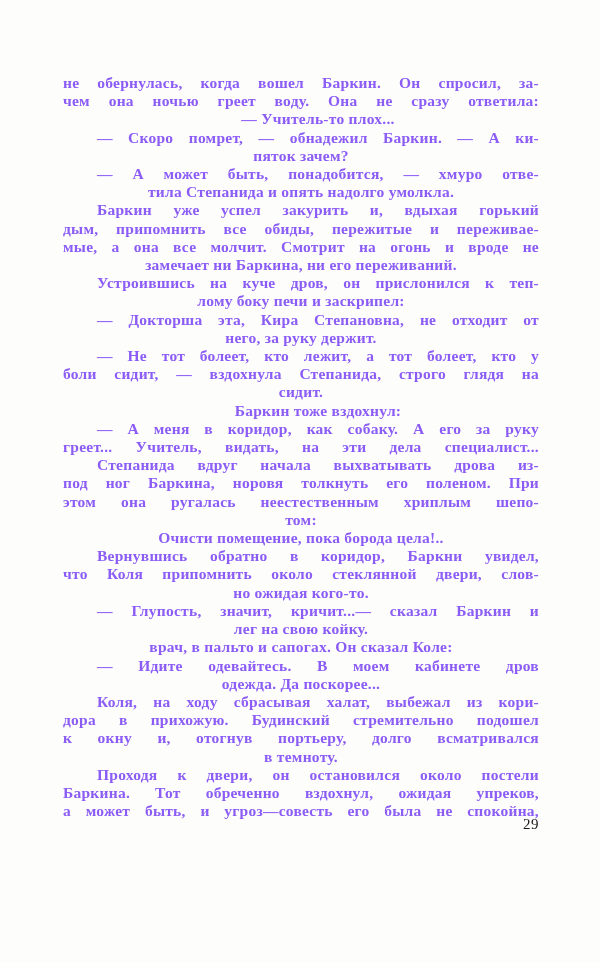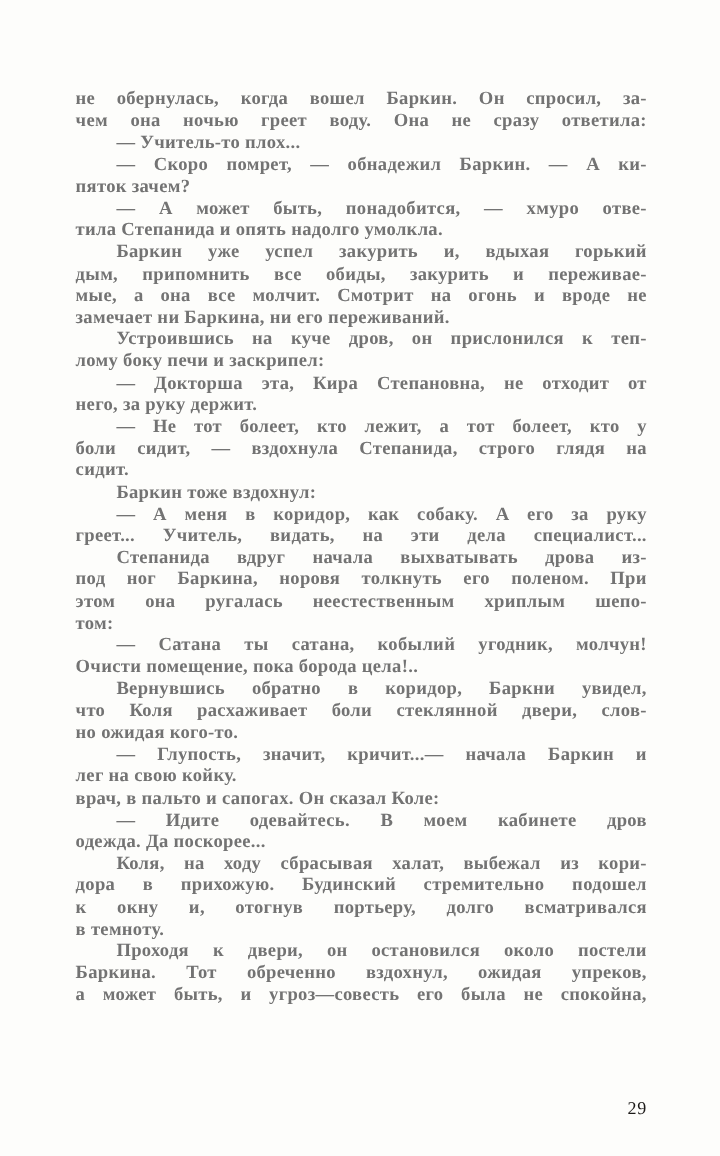--- a/index.html
+++ b/index.html
@@ -17,41 +17,41 @@
   .page {
     position: absolute;
     inset: 0;
     background: #fdfdfb;
   }
   .text-block {
     position: absolute;
     left: 63px;
     top: 74px;
     width: 476px;
-    color: #737373;
+    color: #8b5cf6;
   }
   .line {
     font-size: 15.5px;
     font-weight: 700;
     line-height: 18.2px;
     letter-spacing: 0.25px;
     white-space: normal;
-    text-align: left;
+    text-align: center;
   }
   .line.indent {
     text-indent: 34px;
   }
   .line.just {
     text-align: justify;
     text-align-last: justify;
     text-justify: inter-word;
   }
   .page-number {
     position: absolute;
-    top: 916px;
+    top: 816px;
     left: 63px;
     width: 476px;
     text-align: right;
     font-size: 15px;
     font-weight: 400;
     color: #1c1a18;
     letter-spacing: 0.5px;
   }
 </style>
 </head>
@@ -60,43 +60,42 @@
 <div class="page">
   <div class="text-block" id="text-block">
       <div class="line just">не обернулась, когда вошел Баркин. Он спросил, за-</div>
       <div class="line just">чем она ночью греет воду. Она не сразу ответила:</div>
       <div class="line indent">— Учитель-то плох...</div>
       <div class="line indent just">— Скоро помрет, — обнадежил Баркин. — А ки-</div>
       <div class="line">пяток зачем?</div>
       <div class="line indent just">— А может быть, понадобится, — хмуро отве-</div>
       <div class="line">тила Степанида и опять надолго умолкла.</div>
       <div class="line indent just">Баркин уже успел закурить и, вдыхая горький</div>
-      <div class="line just">дым, припомнить все обиды, закурить и переживае-</div>
+      <div class="line just">дым, припомнить все обиды, пережитые и переживае-</div>
       <div class="line just">мые, а она все молчит. Смотрит на огонь и вроде не</div>
       <div class="line">замечает ни Баркина, ни его переживаний.</div>
       <div class="line indent just">Устроившись на куче дров, он прислонился к теп-</div>
       <div class="line">лому боку печи и заскрипел:</div>
       <div class="line indent just">— Докторша эта, Кира Степановна, не отходит от</div>
       <div class="line">него, за руку держит.</div>
       <div class="line indent just">— Не тот болеет, кто лежит, а тот болеет, кто у</div>
       <div class="line just">боли сидит, — вздохнула Степанида, строго глядя на</div>
       <div class="line">сидит.</div>
       <div class="line indent">Баркин тоже вздохнул:</div>
       <div class="line indent just">— А меня в коридор, как собаку. А его за руку</div>
       <div class="line just">греет... Учитель, видать, на эти дела специалист...</div>
       <div class="line indent just">Степанида вдруг начала выхватывать дрова из-</div>
       <div class="line just">под ног Баркина, норовя толкнуть его поленом. При</div>
       <div class="line just">этом она ругалась неестественным хриплым шепо-</div>
       <div class="line">том:</div>
-      <div class="line indent just">— Сатана ты сатана, кобылий угодник, молчун!</div>
       <div class="line">Очисти помещение, пока борода цела!..</div>
       <div class="line indent just">Вернувшись обратно в коридор, Баркни увидел,</div>
-      <div class="line just">что Коля расхаживает боли стеклянной двери, слов-</div>
+      <div class="line just">что Коля припомнить около стеклянной двери, слов-</div>
       <div class="line">но ожидая кого-то.</div>
-      <div class="line indent just">— Глупость, значит, кричит...— начала Баркин и</div>
+      <div class="line indent just">— Глупость, значит, кричит...— сказал Баркин и</div>
       <div class="line">лег на свою койку.</div>
       <div class="line">врач, в пальто и сапогах. Он сказал Коле:</div>
       <div class="line indent just">— Идите одевайтесь. В моем кабинете дров</div>
       <div class="line">одежда. Да поскорее...</div>
       <div class="line indent just">Коля, на ходу сбрасывая халат, выбежал из кори-</div>
       <div class="line just">дора в прихожую. Будинский стремительно подошел</div>
       <div class="line just">к окну и, отогнув портьеру, долго всматривался</div>
       <div class="line">в темноту.</div>
       <div class="line indent just">Проходя к двери, он остановился около постели</div>
       <div class="line just">Баркина. Тот обреченно вздохнул, ожидая упреков,</div>

